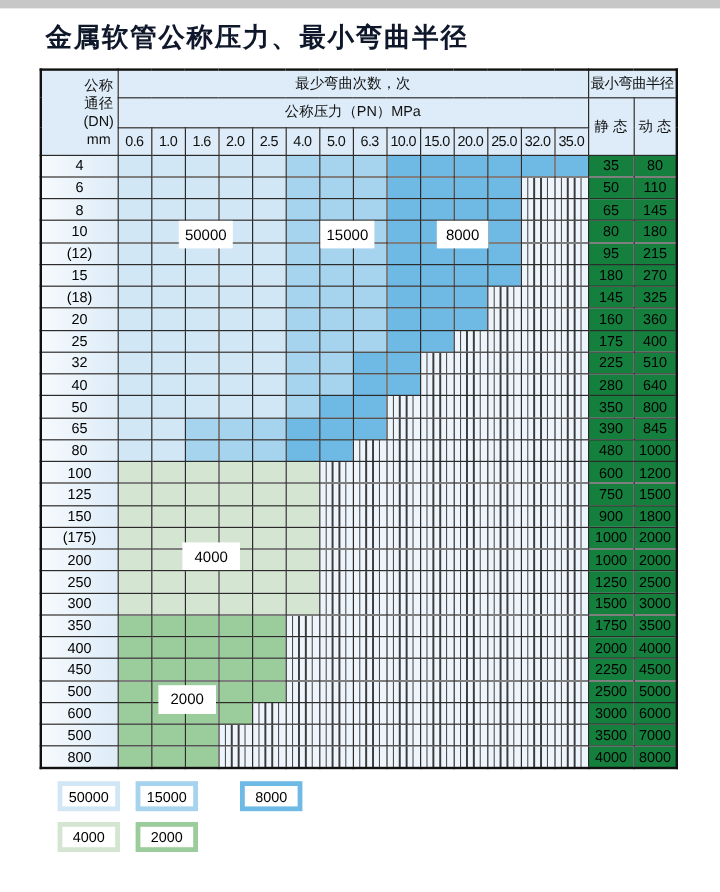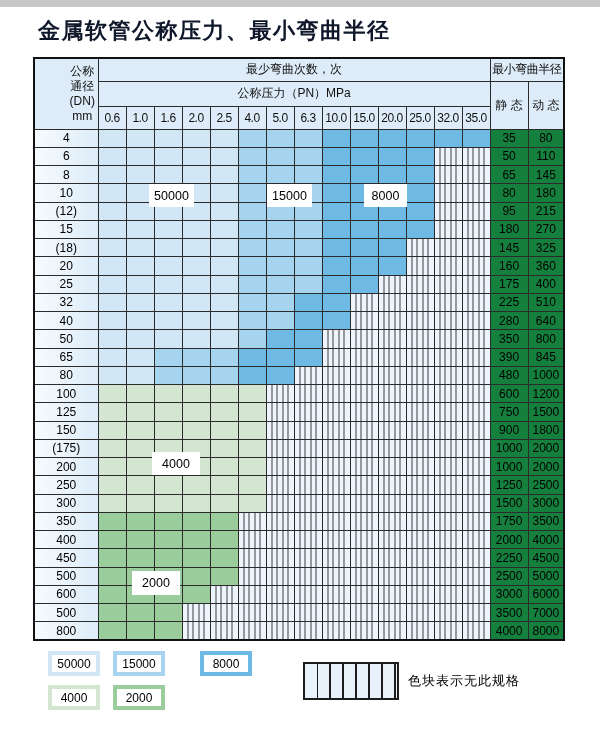--- a/index.html
+++ b/index.html
@@ -675,18 +675,14 @@
         </div>
       <div class="legend-row" id="legend-row2">
           <div class="chip" style="background: rgb(212, 230, 209);">
             <div class="chip-inner">4000</div>
           </div>
           <div class="chip" style="background: rgb(155, 204, 155);">
             <div class="chip-inner">2000</div>
           </div>
         </div>
     </div>
-    <div class="absent-group">
-      <div class="striped-box"></div>
-      <div class="absent-note">色块表示无此规格</div>
-    </div>
   </div>
 </div>
 
 </body></html>

